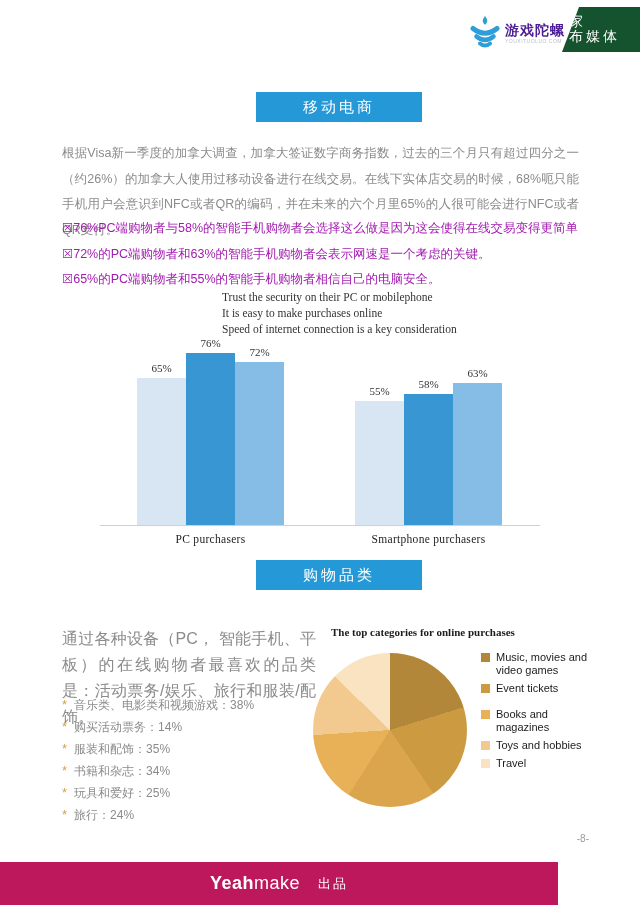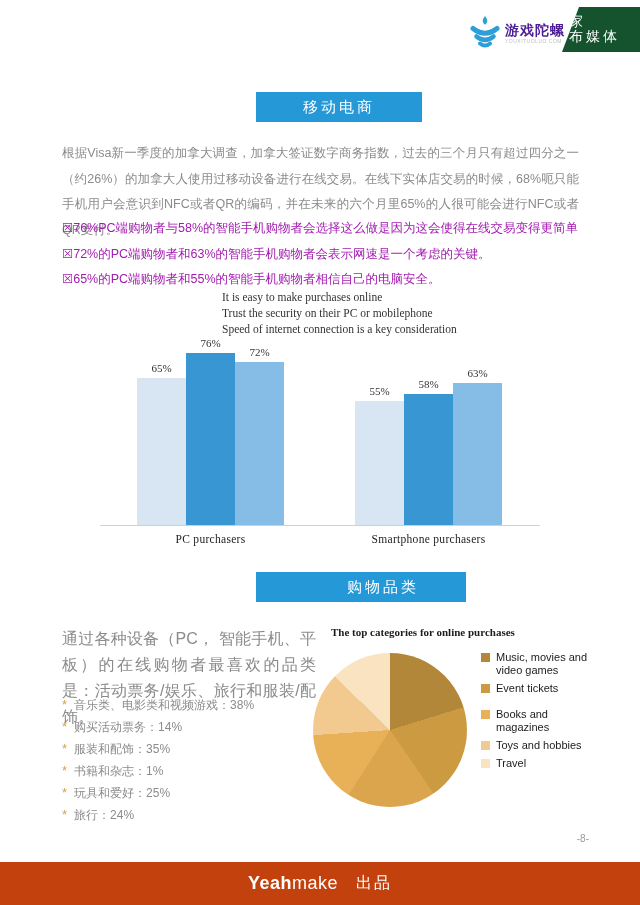--- a/index.html
+++ b/index.html
@@ -12,21 +12,21 @@
   .logo-name{font-size:14px;font-weight:bold;color:#4c1d95;letter-spacing:1px;line-height:16px;}
   .logo-domain{font-size:5px;color:#b7bfc5;letter-spacing:.5px;line-height:7px;}
   .badge{position:absolute;top:7px;right:0;width:88px;height:45px;background:#14532d;
          clip-path:polygon(27px 0,100% 0,100% 100%,10px 100%);
          color:#fff;text-align:left;box-sizing:border-box;padding:7px 12px 0 0;
          font-size:14px;line-height:15px;letter-spacing:3px;}
 
   
   .banner{position:absolute;left:237px;width:166px;height:30px;background:#2598d7;color:#fff;
           font-size:15px;letter-spacing:3px;display:flex;align-items:center;justify-content:center;margin-left:19px;}
-  #banner-1{top:92px;} #banner-2{top:572px;padding-left:44px;}
+  #banner-1{top:92px;} #banner-2{top:560px;}
 
   
   .para-1{position:absolute;left:62px;top:141px;width:517px;font-size:12.5px;line-height:25.5px;
           color:#8b8b8b;text-align:justify;}
   .points{position:absolute;left:62px;top:216px;width:517px;font-size:12.5px;line-height:25.5px;color:#a21caf;}
 
   
   .bar-chart{position:absolute;inset:0;}
   .series-lines{position:absolute;left:222px;top:289px;
           font-family:"Liberation Serif","DejaVu Serif",serif;font-size:11.5px;line-height:16px;color:#333;}
@@ -48,25 +48,25 @@
           font-family:"Liberation Serif","DejaVu Serif",serif;font-weight:bold;font-size:11px;color:#1c1c1c;}
   .pie{position:absolute;left:313px;top:653px;width:154px;height:154px;border-radius:50%;}
   .pie-legend{position:absolute;left:481px;top:651px;width:108px;
           font-family:Liberation Sans, sans-serif;font-size:11px;line-height:13px;color:#1c1c1c;}
   .legend-item{display:flex;margin-bottom:5px;}
   .legend-item:nth-child(3),.legend-item:nth-child(6){margin-top:13px;}
   .swatch{width:9px;height:9px;margin:2px 6px 0 0;flex:none;}
 
   
   .page-num{position:absolute;right:51px;top:833px;font-size:10px;color:#9b9b9b;}
-  .footer-bar{position:absolute;left:0;top:862px;width:640px;height:43px;background:#c2410c;
+  .footer-bar{position:absolute;left:0;top:862px;width:558px;height:43px;background:#be185d;
           display:flex;align-items:center;justify-content:center;color:#fff;}
   .brand-bold{font-size:18px;font-weight:800;letter-spacing:.5px;}
   .brand-light{font-size:18px;font-weight:400;letter-spacing:.5px;}
-  .brand-suffix{font-size:16px;margin-left:18px;letter-spacing:2px;}
+  .brand-suffix{font-size:13px;margin-left:18px;letter-spacing:2px;}
 </style>
 </head>
 <body>
 
 <div class="page">
 
   <div class="header-logo">
     <svg width="30" height="34" viewBox="0 0 30 34">
       <path d="M15 0 C17.5 3.5 18.5 5.7 15 8.8 C11.5 5.7 12.5 3.5 15 0 Z" fill="#2d9ed8"></path>
       <path d="M3 12.5 Q15 22 27 12.5" stroke="#2d9ed8" stroke-width="5" fill="none" stroke-linecap="round"></path>
@@ -86,22 +86,22 @@
   <div class="banner" id="banner-1">移动电商</div>
   <div class="para-1">根据Visa新一季度的加拿大调查，加拿大签证数字商务指数，过去的三个月只有超过四分之一（约26%）的加拿大人使用过移动设备进行在线交易。在线下实体店交易的时候，68%呃只能手机用户会意识到NFC或者QR的编码，并在未来的六个月里65%的人很可能会进行NFC或者QR支付。</div>
   <div class="points">
     <div>☒76%PC端购物者与58%的智能手机购物者会选择这么做是因为这会使得在线交易变得更简单</div>
     <div>☒72%的PC端购物者和63%的智能手机购物者会表示网速是一个考虑的关键。</div>
     <div>☒65%的PC端购物者和55%的智能手机购物者相信自己的电脑安全。</div>
   </div>
 
   <div class="bar-chart" id="bar-chart">
     <div class="series-lines" id="series-lines">
+        <div class="series-line">Trust the security on their PC or mobilephone</div>
         <div class="series-line">It is easy to make purchases online</div>
-        <div class="series-line">Trust the security on their PC or mobilephone</div>
         <div class="series-line">Speed of internet connection is a key consideration</div>
       </div>
     <div class="axis-line"></div>
   <div class="bar" style="left: 137px; bottom: 380px; width: 49px; height: 147px; background: rgb(216, 229, 242);"></div>
       <div class="bar-value" style="left: 137px; bottom: 531px; width: 49px;">65%</div>
       <div class="bar" style="left: 186px; bottom: 380px; width: 49px; height: 172px; background: rgb(56, 151, 210);"></div>
       <div class="bar-value" style="left: 186px; bottom: 556px; width: 49px;">76%</div>
       <div class="bar" style="left: 235px; bottom: 380px; width: 49px; height: 163px; background: rgb(134, 189, 230);"></div>
       <div class="bar-value" style="left: 235px; bottom: 547px; width: 49px;">72%</div>
       <div class="cat-label" style="left: 137px;">PC purchasers</div>
@@ -124,21 +124,21 @@
       <div class="s2-item">
         <span class="bullet">*</span>
         <span>购买活动票务：14%</span>
       </div>
       <div class="s2-item">
         <span class="bullet">*</span>
         <span>服装和配饰：35%</span>
       </div>
       <div class="s2-item">
         <span class="bullet">*</span>
-        <span>书籍和杂志：1%</span>
+        <span>书籍和杂志：34%</span>
       </div>
       <div class="s2-item">
         <span class="bullet">*</span>
         <span>玩具和爱好：25%</span>
       </div>
       <div class="s2-item">
         <span class="bullet">*</span>
         <span>旅行：24%</span>
       </div>
     </div>

